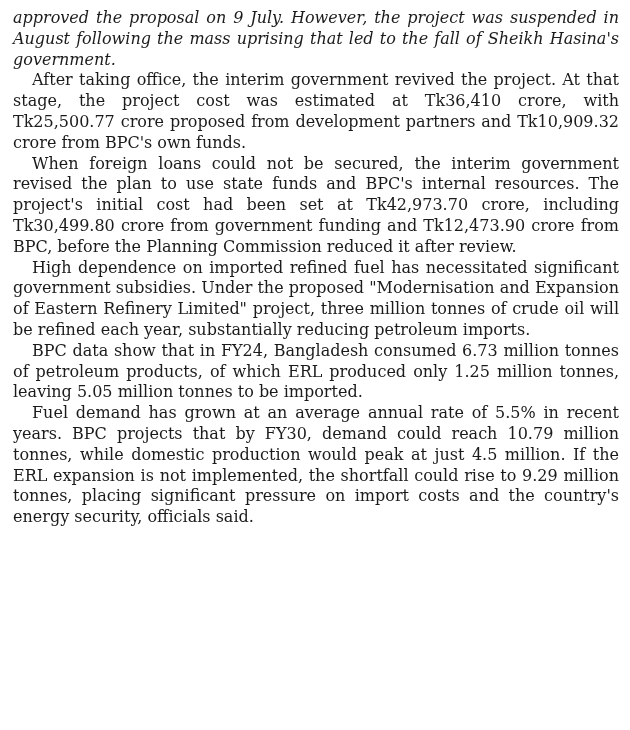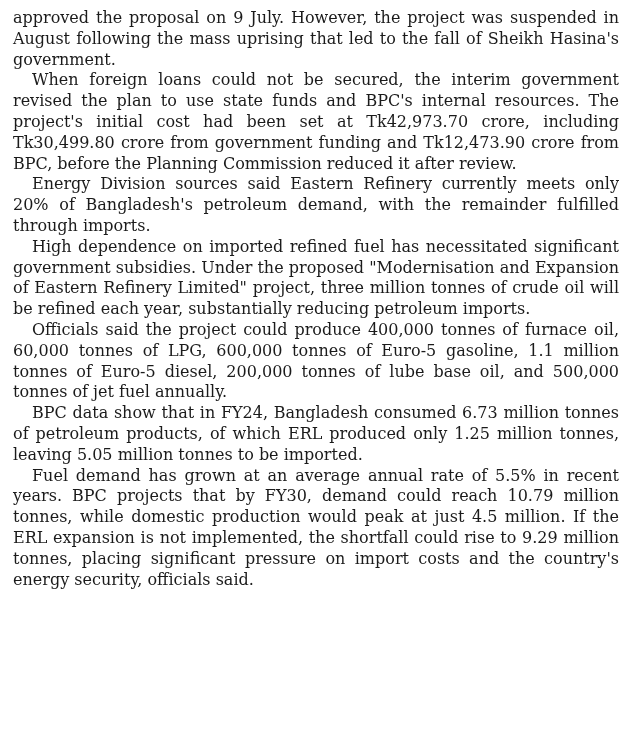--- a/index.html
+++ b/index.html
@@ -25,26 +25,26 @@
     hyphens: auto;
     -webkit-hyphens: auto;
   }
   .article p {
     margin: 0;
     padding: 0;
     text-indent: 19px;
   }
   .article p.no-indent {
     text-indent: 0;
+    font-style: italic;
   }
 </style>
 </head>
 <body>
 
 <div class="article">
   <p class="no-indent">approved the proposal on 9 July. However, the project was suspended in August following the mass uprising that led to the fall of Sheikh Hasina's government.</p>
+  <p>After taking office, the interim government revived the project. At that stage, the project cost was estimated at Tk36,410 crore, with Tk25,500.77 crore proposed from development partners and Tk10,909.32 crore from BPC's own funds.</p>
   <p>When foreign loans could not be secured, the interim government revised the plan to use state funds and BPC's internal resources. The project's initial cost had been set at Tk42,973.70 crore, including Tk30,499.80 crore from government funding and Tk12,473.90 crore from BPC, before the Planning Commission reduced it after review.</p>
-  <p>Energy Division sources said Eastern Refinery currently meets only 20% of Bangladesh's petroleum demand, with the remainder fulfilled through imports.</p>
   <p>High dependence on imported refined fuel has necessitated significant government subsidies. Under the proposed "Modernisation and Expansion of Eastern Refinery Limited" project, three million tonnes of crude oil will be refined each year, substantially reducing petroleum imports.</p>
-  <p>Officials said the project could produce 400,000 tonnes of furnace oil, 60,000 tonnes of LPG, 600,000 tonnes of Euro-5 gasoline, 1.1 million tonnes of Euro-5 diesel, 200,000 tonnes of lube base oil, and 500,000 tonnes of jet fuel annually.</p>
   <p>BPC data show that in FY24, Bangladesh consumed 6.73 million tonnes of petroleum products, of which ERL produced only 1.25 million tonnes, leaving 5.05 million tonnes to be imported.</p>
   <p>Fuel demand has grown at an average annual rate of 5.5% in recent years. BPC projects that by FY30, demand could reach 10.79 million tonnes, while domestic production would peak at just 4.5 million. If the ERL expansion is not implemented, the shortfall could rise to 9.29 million tonnes, placing significant pressure on import costs and the country's energy security, officials said.</p>
 </div>
 
 </body></html>

